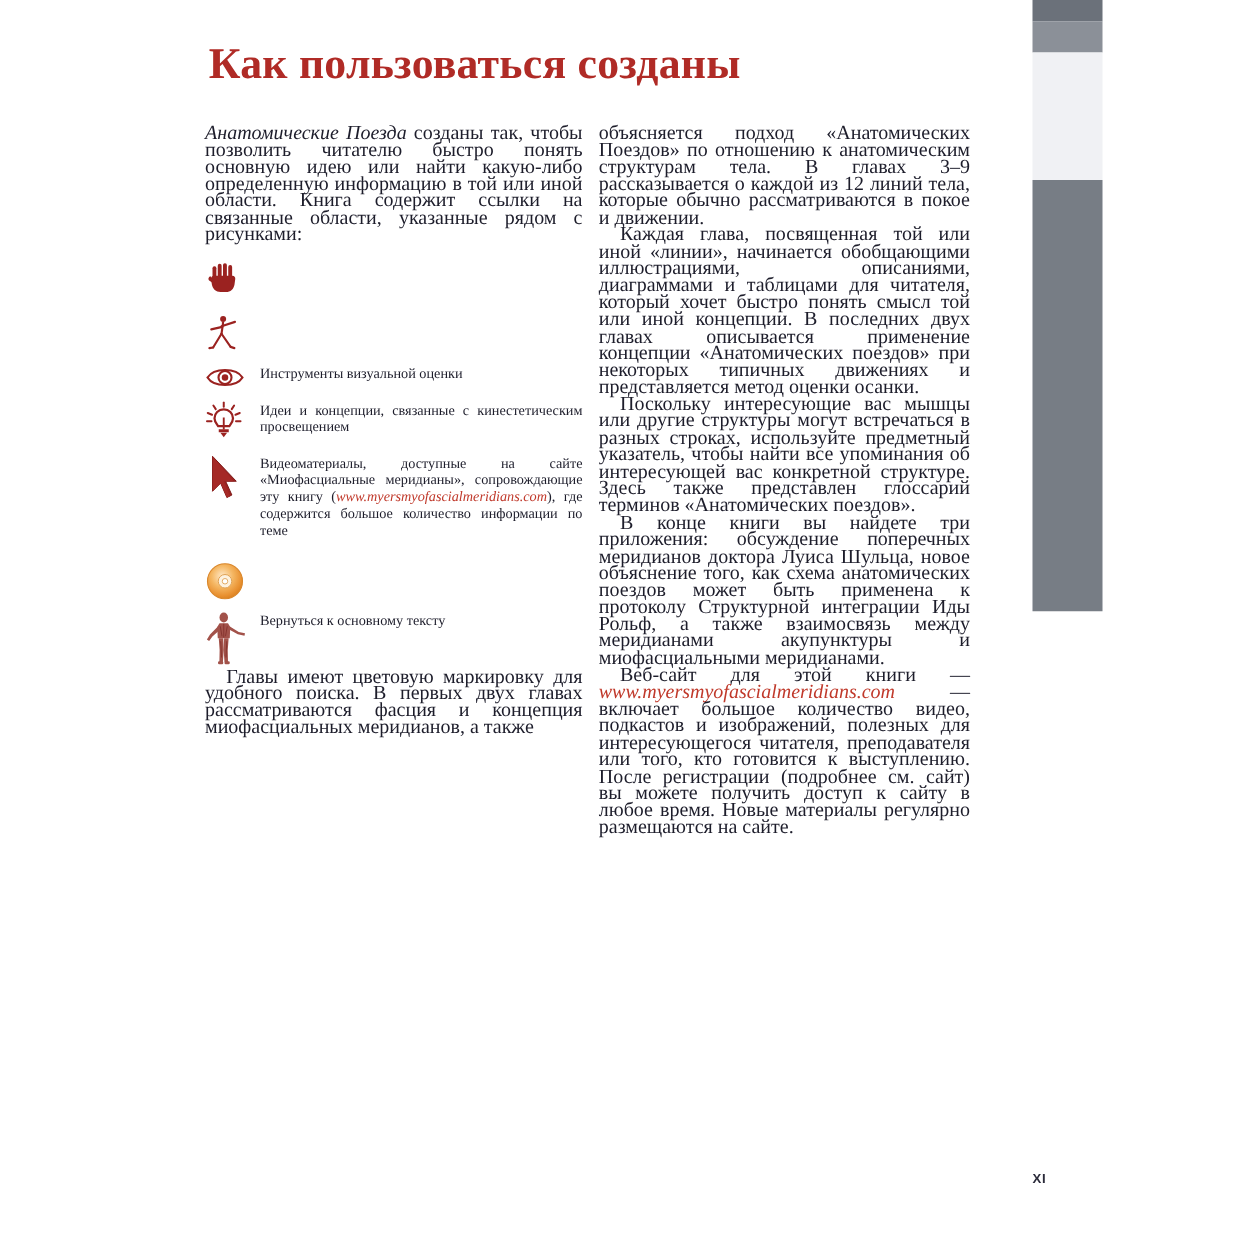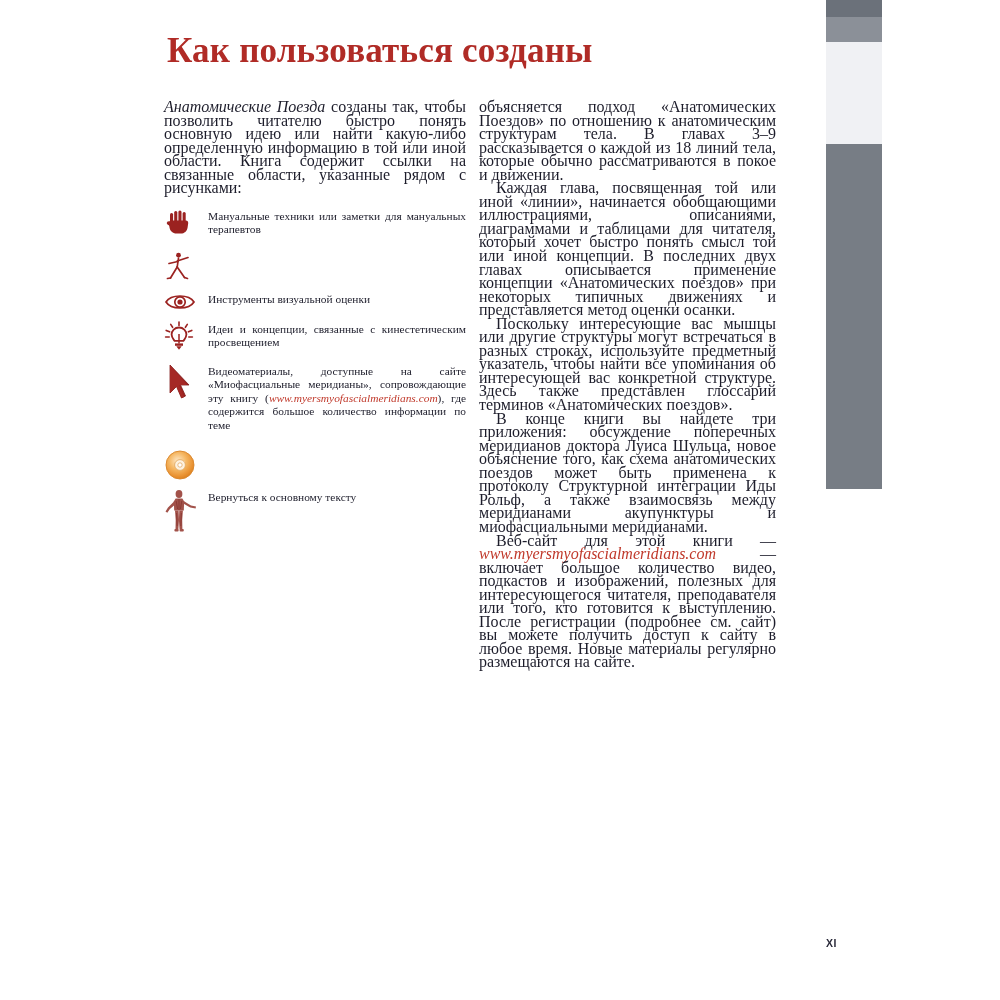--- a/index.html
+++ b/index.html
@@ -141,21 +141,20 @@
             <g fill="#9b2220">
               <rect x="6" y="5" width="3.1" height="11" rx="1.5"></rect>
               <rect x="10.2" y="3" width="3.1" height="13" rx="1.5"></rect>
               <rect x="14.4" y="2.5" width="3.1" height="13.5" rx="1.5"></rect>
               <rect x="18.6" y="4" width="3.1" height="12" rx="1.5"></rect>
               <path d="M4.5 13 C2.6 13.6 2.2 15.6 3.6 16.6 L6.6 18.6 Z"></path>
               <path d="M5.4 12.5 h16.6 c1.4 0 2.4 1.3 2.2 2.7 l-0.6 4.3 c-0.5 3.6 -3.2 6.1 -6.8 6.1 h-4.4 c-3.6 0 -6.3 -2.4 -6.9 -6 l-0.7 -4.4 c-0.2 -1.4 0.8 -2.7 2.6 -2.7 z"></path>
             </g>
           </svg>
         </div>
-        <div class="icon-text">Мануальные техники или заметки для мануальных терапевтов</div>
       </div>
 
       <div class="icon-row" style="margin-top:12px;">
         <div class="icon-cell">
           <svg width="30" height="32" viewBox="0 0 30 32" aria-hidden="true">
             <g stroke="#9b2220" stroke-width="1.7" fill="none" stroke-linecap="round">
               <circle cx="14.5" cy="5.2" r="2.4" fill="#9b2220" stroke="none"></circle>
               <path d="M14.5 8 L13.2 17"></path>
               <path d="M13.2 11 L24 7.5"></path>
               <path d="M13.8 11.5 L5 13.5"></path>
@@ -252,26 +251,27 @@
               <path d="M12.6 24 L13.2 37"></path>
               <path d="M17.4 24 L16.8 37"></path>
             </g>
           </svg>
         </div>
         <div class="icon-text">Вернуться к основному тексту</div>
       </div>
 
     </div>
 
+    <p class="body indent" style="margin-top:16px;">Главы имеют цветовую маркировку для удобного поиска. В первых двух главах рассматриваются фасция и концепция миофасциальных меридианов, а также</p>
 
   </div>
 
   <div class="col col-right">
 
-    <p class="body">объясняется подход «Анатомических Поездов» по отношению к анатомическим структурам тела. В главах 3–9 рассказывается о каждой из 18 линий тела, которые обычно рассматриваются в покое и движении.</p>
+    <p class="body">объясняется подход «Анатомических Поездов» по отношению к анатомическим структурам тела. В главах 3–9 рассказывается о каждой из 12 линий тела, которые обычно рассматриваются в покое и движении.</p>
     <p class="body indent">Каждая глава, посвященная той или иной «линии», начинается обобщающими иллюстрациями, описаниями, диаграммами и таблицами для читателя, который хочет быстро понять смысл той или иной концепции. В последних двух главах описывается применение концепции «Анатомических поездов» при некоторых типичных движениях и представляется метод оценки осанки.</p>
     <p class="body indent">Поскольку интересующие вас мышцы или другие структуры могут встречаться в разных строках, используйте предметный указатель, чтобы найти все упоминания об интересующей вас конкретной структуре. Здесь также представлен глоссарий терминов «Анатомических поездов».</p>
     <p class="body indent">В конце книги вы найдете три приложения: обсуждение поперечных меридианов доктора Луиса Шульца, новое объяснение того, как схема анатомических поездов может быть применена к протоколу Структурной интеграции Иды Рольф, а также взаимосвязь между меридианами акупунктуры и миофасциальными меридианами.</p>
     <p class="body indent"><span>Веб-сайт для этой книги — </span><span class="link">www.myersmyofascialmeridians.com</span><span> — включает большое количество видео, подкастов и изображений, полезных для интересующегося читателя, преподавателя или того, кто готовится к выступлению. После регистрации (подробнее см. сайт) вы можете получить доступ к сайту в любое время. Новые материалы регулярно размещаются на сайте.</span></p>
 
   </div>
 
 </div>
 
 <div class="folio">XI</div>

